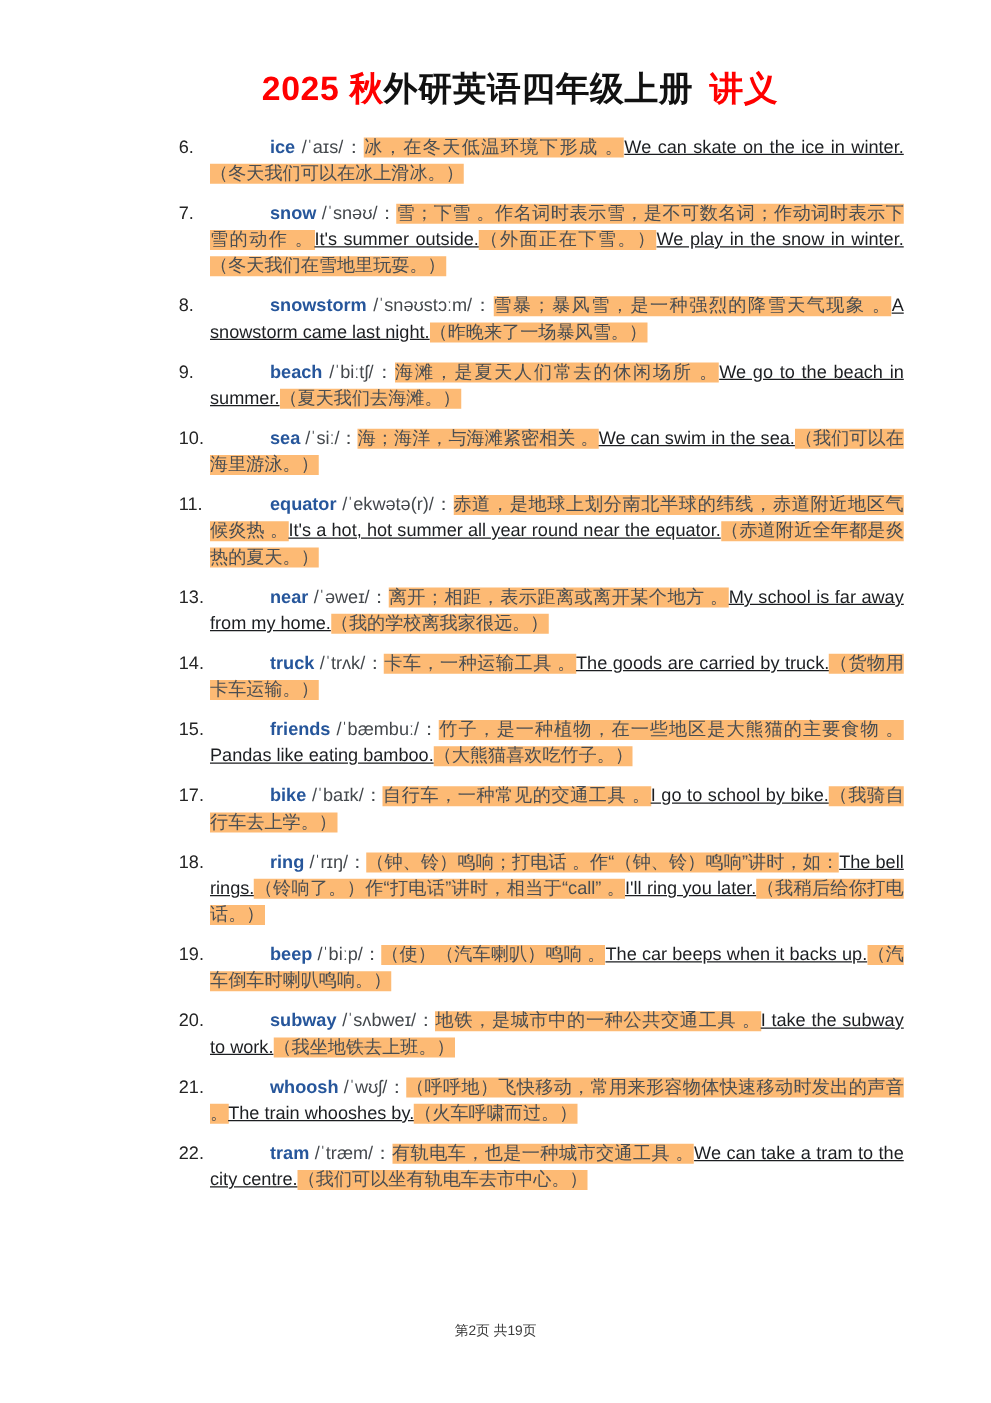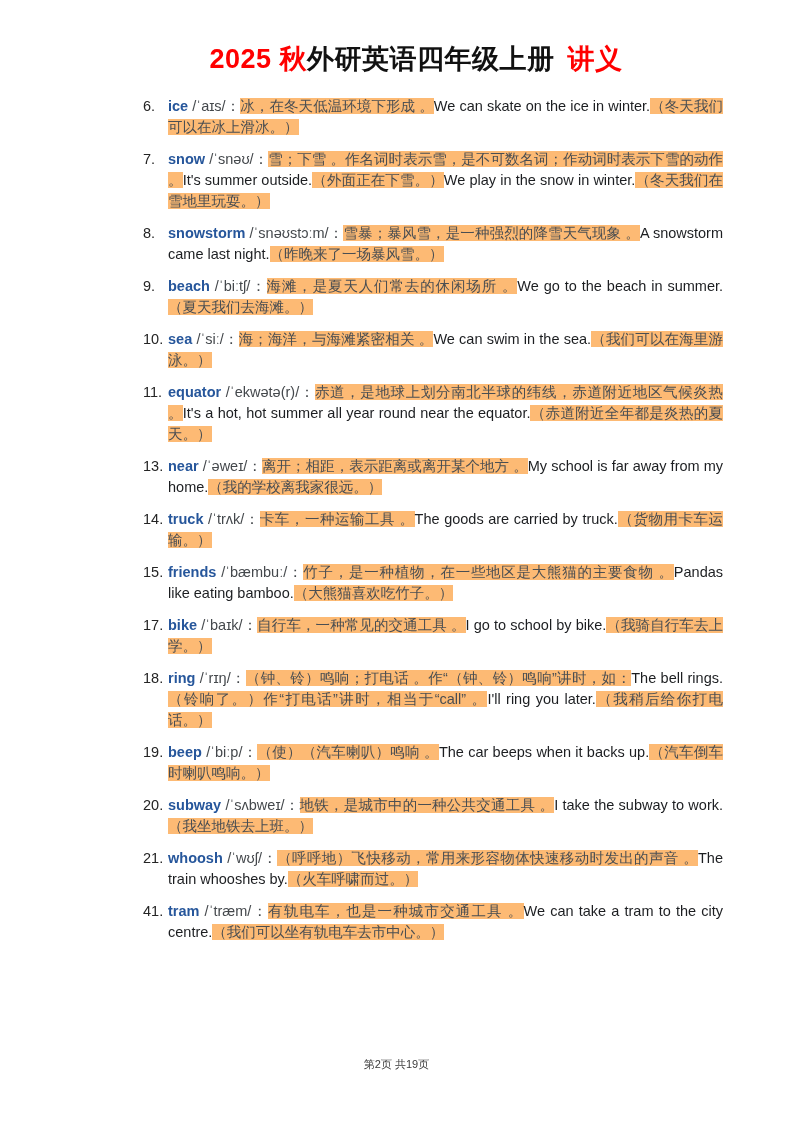--- a/index.html
+++ b/index.html
@@ -7,21 +7,21 @@
     position: relative;
     width: 793px;
     height: 1122px;
     margin: 0 auto;
     background: #ffffff;
     overflow: hidden;
     font-family: "Liberation Sans", "DejaVu Sans", sans-serif;
   }
   .header { padding-top: 42px; text-align: center; }
   .title {
-    margin: 0;
+    margin: 12px;
     font-size: 27px;
     font-weight: bold;
     letter-spacing: 0.5px;
     line-height: 34px;
     white-space: nowrap;
     padding-left: 39px;
   }
   .title .red   { color: var(--accent-red, #FF0000); }
   .title .black { color: #111111; }
   .title .suffix { margin-left: 13px; }
@@ -36,24 +36,24 @@
     color: #242424;
   }
   .body {
     flex: 1;
     margin: 0;
     font-size: 14.5px;
     line-height: 21px;
     text-align: justify;
     color: #2b2b2b;
   }
-  .word { color: var(--headword-blue, #26569B); font-weight: bold; }
+  .word { color: var(--headword-blue, #26569B); font-weight: bold; margin-left: 48px; }
   .phon { color: #44484c; }
   .cn   { color: #4a4e52; background: #fdba74; }
-  .en   { color: #1c1e21; }
+  .en   { color: #1c1e21; text-decoration: underline; }
 
   .footer {
     position: absolute;
     left: 0; right: 0;
     bottom: 50px;
     text-align: center;
     font-size: 11px;
     color: #3a3a3a;
   }
 </style>
@@ -133,21 +133,21 @@
       <span class="num">20.</span>
       <p class="body"><span class="word">subway</span> <span class="phon">/ˈsʌbweɪ/：</span><span class="cn">地铁，是城市中的一种公共交通工具 。</span><span class="en">I take the subway to work.</span><span class="cn">（我坐地铁去上班。）</span></p>
     </div>
 
     <div class="entry">
       <span class="num">21.</span>
       <p class="body"><span class="word">whoosh</span> <span class="phon">/ˈwʊʃ/：</span><span class="cn">（呼呼地）飞快移动，常用来形容物体快速移动时发出的声音 。</span><span class="en">The train whooshes by.</span><span class="cn">（火车呼啸而过。）</span></p>
     </div>
 
     <div class="entry">
-      <span class="num">41.</span>
+      <span class="num">22.</span>
       <p class="body"><span class="word">tram</span> <span class="phon">/ˈtræm/：</span><span class="cn">有轨电车，也是一种城市交通工具 。</span><span class="en">We can take a tram to the city centre.</span><span class="cn">（我们可以坐有轨电车去市中心。）</span></p>
     </div>
   </div>
 
   <div class="footer">
     <span>第2页 共19页</span>
   </div>
 
 </div>
 

